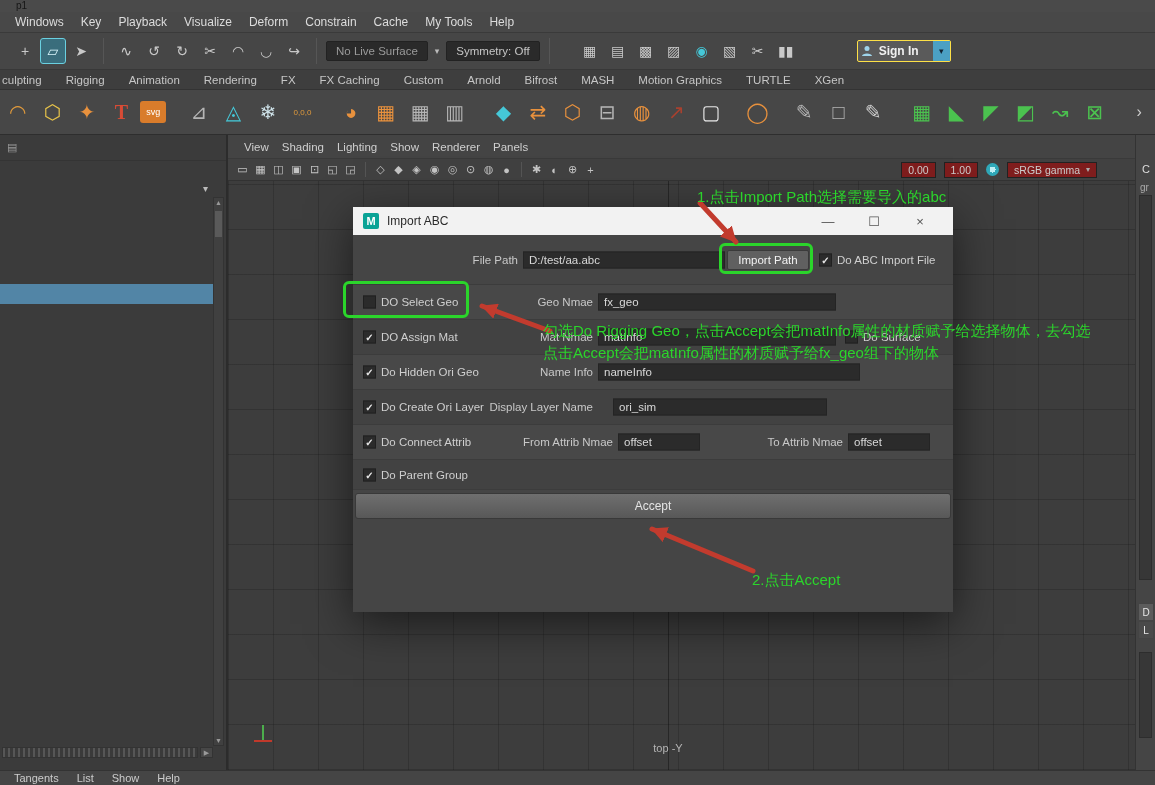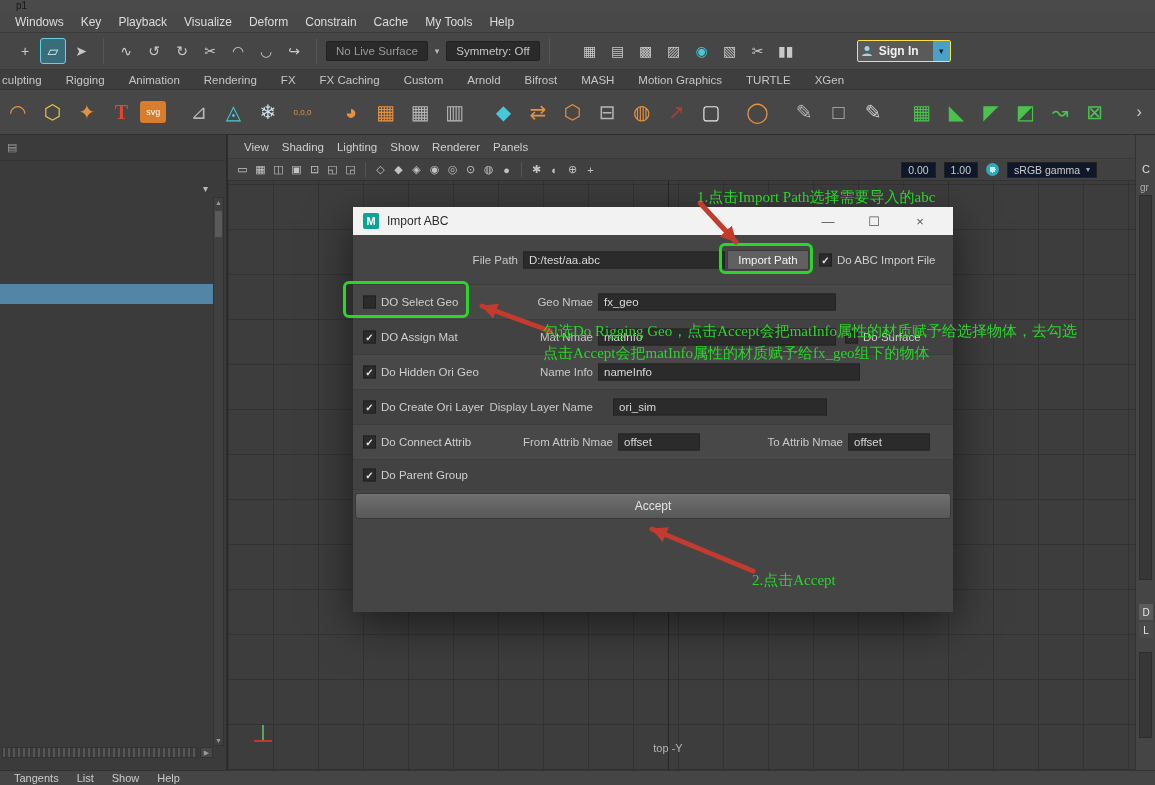--- a/index.html
+++ b/index.html
@@ -41,21 +41,21 @@
   .v-up{top:1px} .v-down{bottom:1px}
   .h-scroll { position:absolute; bottom:12px; left:2px; width:196px; height:11px; border:1px solid #333;
               background:repeating-linear-gradient(90deg,#565656 0 2px,#3a3a3a 2px 5px); }
   .h-arrow { position:absolute; bottom:12px; left:200px; width:13px; height:11px; background:#474747; font-size:7px; color:#999; text-align:center; line-height:10px; border:1px solid #333; }
 
   .viewport { flex:1; position:relative; display:flex; flex-direction:column; min-width:0; }
   .vp-menu { height:24px; background:#444; display:flex; align-items:center; gap:13px; padding-left:16px; font-size:11.5px; color:#cfcfcf; border-bottom:1px solid #3a3a3a; }
   .vp-toolbar { height:22px; background:#414141; display:flex; align-items:center; padding:0 6px; gap:1px; border-bottom:1px solid #323232; font-size:11px; }
   .vp-icon { width:17px; height:17px; display:flex; align-items:center; justify-content:center; font-size:11px; color:#c4c4c4; }
   .vp-sep { width:1px; height:15px; background:#333; border-right:1px solid #555; margin:0 5px; }
-  .vp-field { height:16px; background:#0f172a; border:1px solid #222; color:#ccc; font-size:10.5px; padding:0 6px; display:flex; align-items:center; margin:0 4px; }
+  .vp-field { height:16px; background:#7f1d1d; border:1px solid #222; color:#ccc; font-size:10.5px; padding:0 6px; display:flex; align-items:center; margin:0 4px; }
   .vp-right { margin-left:auto; display:flex; align-items:center; margin-right:28px; }
   .vp-cs-icon { width:13px; height:13px; border-radius:50%; background:radial-gradient(circle at 50% 50%, #bfeff5 0 3px, #2fa8b8 3px); margin:0 4px; }
   .vp-cs-caret { font-size:8px; color:#aaa; margin-left:6px; }
 
   .grid { flex:1; position:relative; background-color:#3d3d3d;
     background-image:
       repeating-linear-gradient(90deg, rgba(0,0,0,.16) 0 1px, transparent 1px 45px),
       repeating-linear-gradient(0deg, rgba(0,0,0,.16) 0 1px, transparent 1px 45px); }
   .grid-center-v { position:absolute; left:440px; top:0; bottom:0; width:1px; background:rgba(0,0,0,.35); }
   .view-label { position:absolute; bottom:16px; left:390px; width:100px; text-align:center; font-size:11px; color:#b4b4b4; }
@@ -92,21 +92,21 @@
   .field { position:absolute; top:50%; transform:translateY(-50%); height:17px; line-height:15px; background:#2b2b2b; border:1px solid #242424; color:#d8d8d8; font-size:11.5px; padding:0 5px; white-space:nowrap; overflow:hidden; }
   .btn-import { position:absolute; top:50%; transform:translateY(-50%); left:374px; width:82px; height:20px; line-height:18px; text-align:center; background:#606060; border:1px solid #3a3a3a; border-radius:2px; color:#f2f2f2; font-size:11.5px; }
   .dlg-accept { margin:3px 2px 0 2px; height:26px; background:linear-gradient(#6f6f6f,#585858); border:1px solid #393939; border-radius:3px; text-align:center; line-height:24px; color:#e4e4e4; font-size:12px; }
 
   
   .arrows { position:absolute; inset:0; z-index:30; pointer-events:none; }
   .arrows line { stroke:#c23b2e; stroke-width:5; stroke-linecap:round; }
   .hl { position:absolute; border:3px solid #2bd52b; border-radius:6px; z-index:25; pointer-events:none; }
   .hl1 { left:719px; top:243px; width:94px; height:31px; }
   .hl2 { left:343px; top:281px; width:126px; height:37px; }
-  .note { position:absolute; z-index:30; color:#2bd52b; font-size:15px; white-space:nowrap; pointer-events:none; font-family:Liberation Serif, serif; }
+  .note { position:absolute; z-index:30; color:#2bd52b; font-size:15px; white-space:nowrap; pointer-events:none; font-family:Liberation Sans, sans-serif; }
   .n1 { left:697px; top:188px; }
   .n2a { left:543px; top:322px; }
   .n2b { left:543px; top:344px; }
   .n3 { left:752px; top:571px; }
 </style>
 </head>
 <body>
 
 <div class="app">
 

